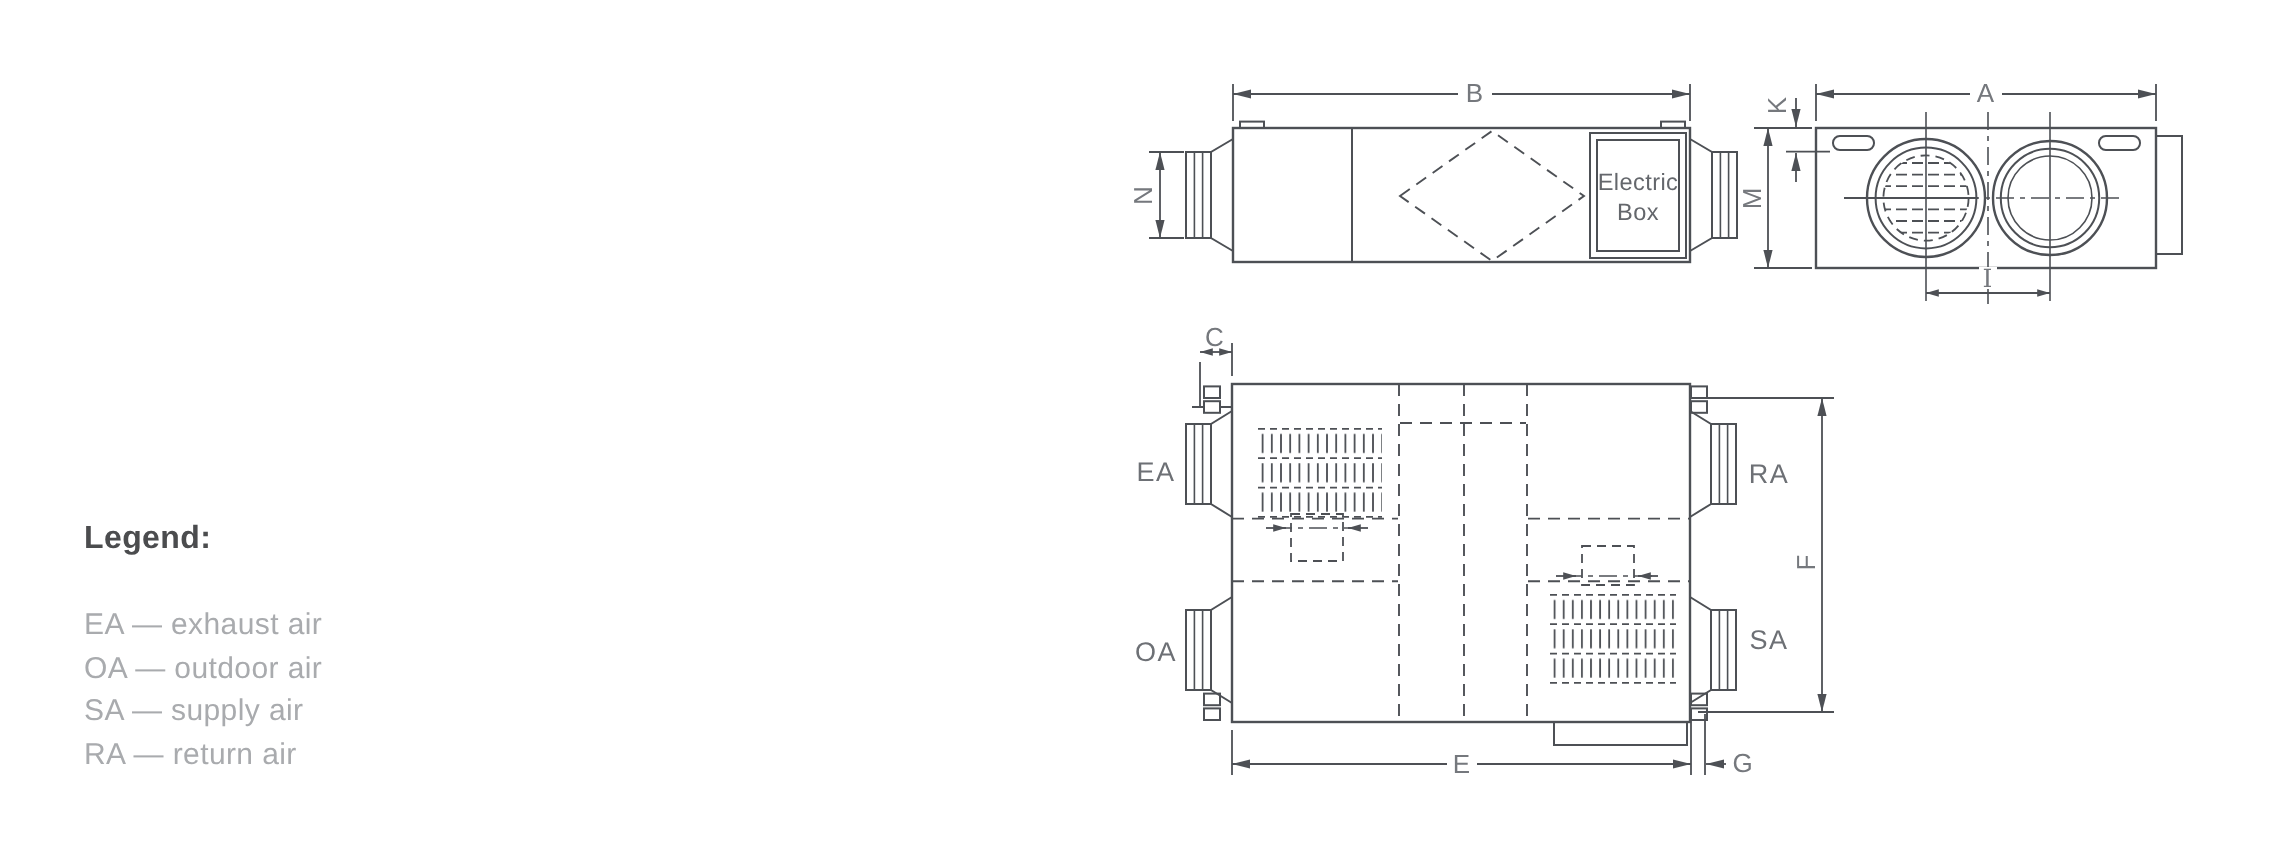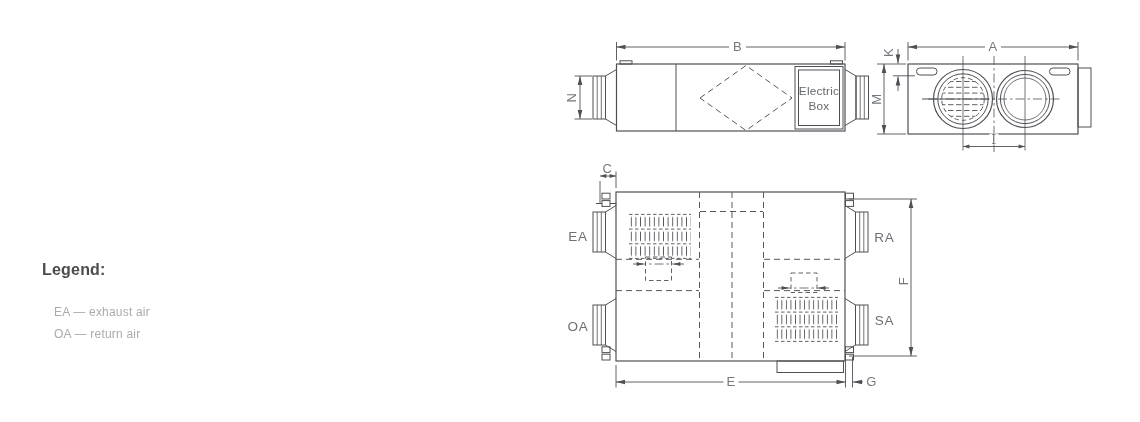--- a/index.html
+++ b/index.html
@@ -2,21 +2,21 @@
 <html style="--line: #4d5055; --dim-text: #75787d; --port-text: #6d7075; --box-text: #64676c; --legend-title: #4b4c4e; --legend-item: #a9abae; --background: #ffffff;"><head>
 <meta charset="utf-8">
 <style>
   html,body{margin:0;padding:0;background:var(--background,#fff);}
   .canvas{
     position:relative;width:1140px;height:422px;background:var(--background,#fff);
     font-family:"Liberation Sans","DejaVu Sans",sans-serif;overflow:hidden;
   }
   .legend{position:absolute;left:42px;top:261px;width:240px;}
   .legend-title{font-size:16px;font-weight:700;color:var(--legend-title,#4b4c4e);margin-bottom:23px;letter-spacing:.2px;}
-  .legend-item{font-size:12px;line-height:21.5px;color:var(--legend-item,#a9abae);letter-spacing:.2px;margin-left:12px;}
+  .legend-item{font-size:15px;line-height:21.5px;color:var(--legend-item,#a9abae);letter-spacing:.2px;}
   .drawing{position:absolute;left:0;top:0;}
   
   .ln,.ln1,.lnt,.dsh,.dsh2,.dsh3,.dshg,.ddot,.dim{fill:none;stroke:var(--line,#4d5055);}
   .ln{stroke-width:1.2;}
   .ln1{stroke-width:1;}
   .lnt{stroke-width:.8;}
   .wf{fill:#fff;}
   .dsh{stroke-width:.95;stroke-dasharray:6 4;}
   .dsh2{stroke-width:.9;stroke-dasharray:4.5 3;}
   .dsh3{stroke-width:.9;stroke-dasharray:3.5 2.5;}
@@ -31,21 +31,23 @@
   .pat{stroke:var(--line,#4d5055);stroke-width:.9;}
 </style>
 </head>
 <body>
 
 <div class="canvas">
 
   <div class="legend">
     <div class="legend-title">Legend:</div>
     <div class="legend-item">EA — exhaust air</div>
-    <div class="legend-item">OA — return air</div>
+    <div class="legend-item">OA — outdoor air</div>
+    <div class="legend-item">SA — supply air</div>
+    <div class="legend-item">RA — return air</div>
   </div>
 
   <svg class="drawing" width="1140" height="422" viewBox="0 0 1140 422">
     <defs>
       <marker id="arr" markerUnits="userSpaceOnUse" markerWidth="10" markerHeight="6" viewBox="0 0 10 6" refX="9.4" refY="3" orient="auto-start-reverse">
         <path d="M0.4,0.7 L9.4,3 L0.4,5.3 Z" fill="#4d5055"></path>
       </marker>
       <marker id="arrs" markerUnits="userSpaceOnUse" markerWidth="7" markerHeight="5" viewBox="0 0 7 5" refX="6.7" refY="2.5" orient="auto-start-reverse">
         <path d="M0.3,0.6 L6.7,2.5 L0.3,4.4 Z" fill="#4d5055"></path>
       </marker>

